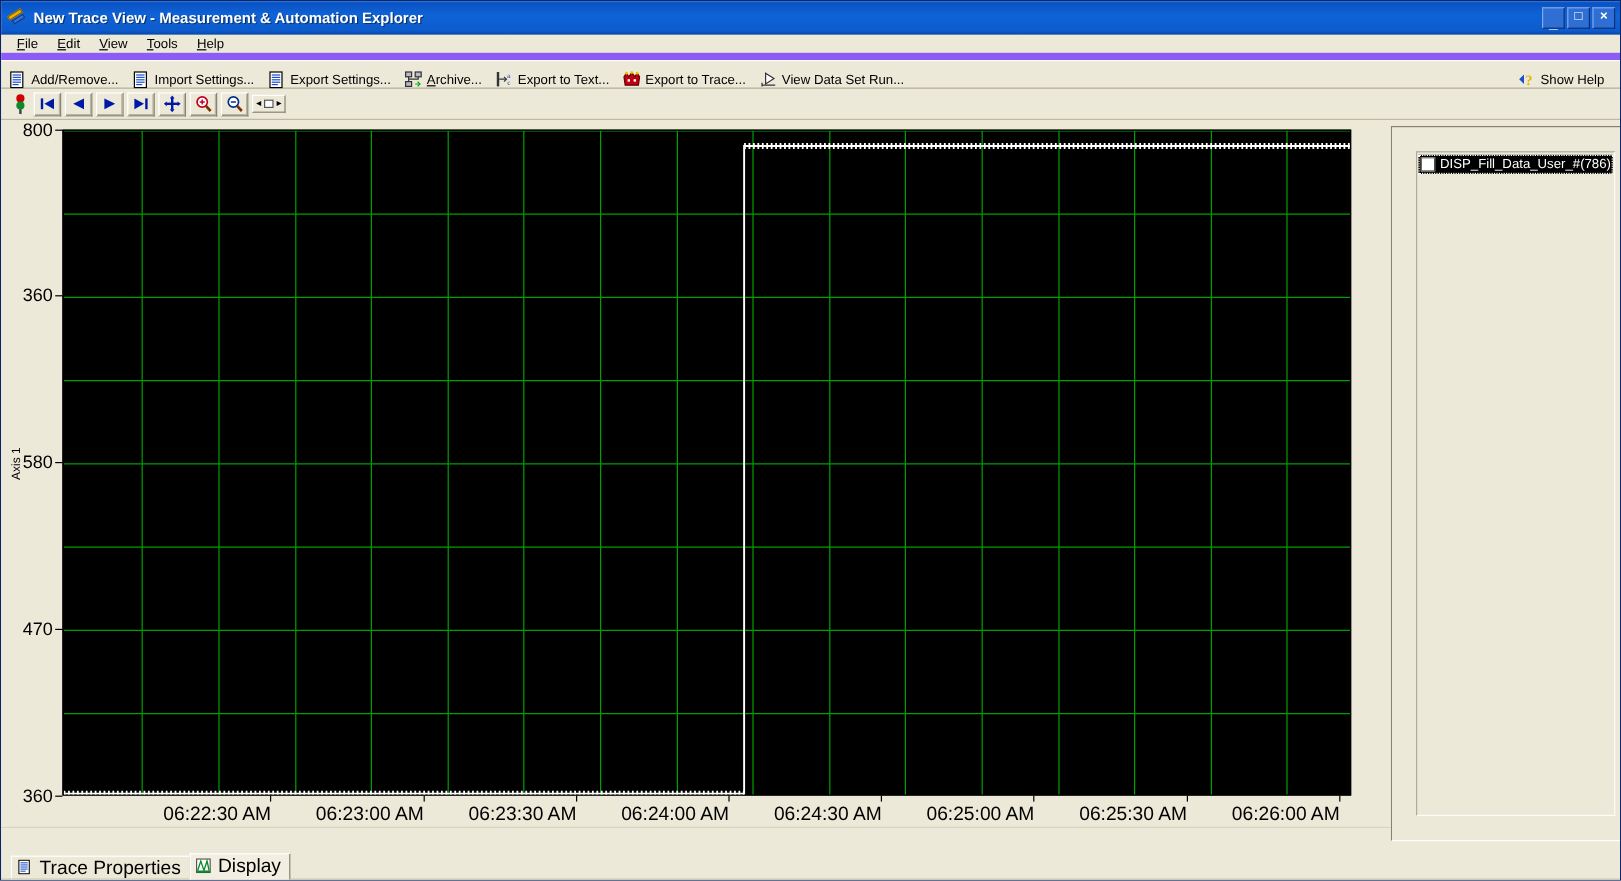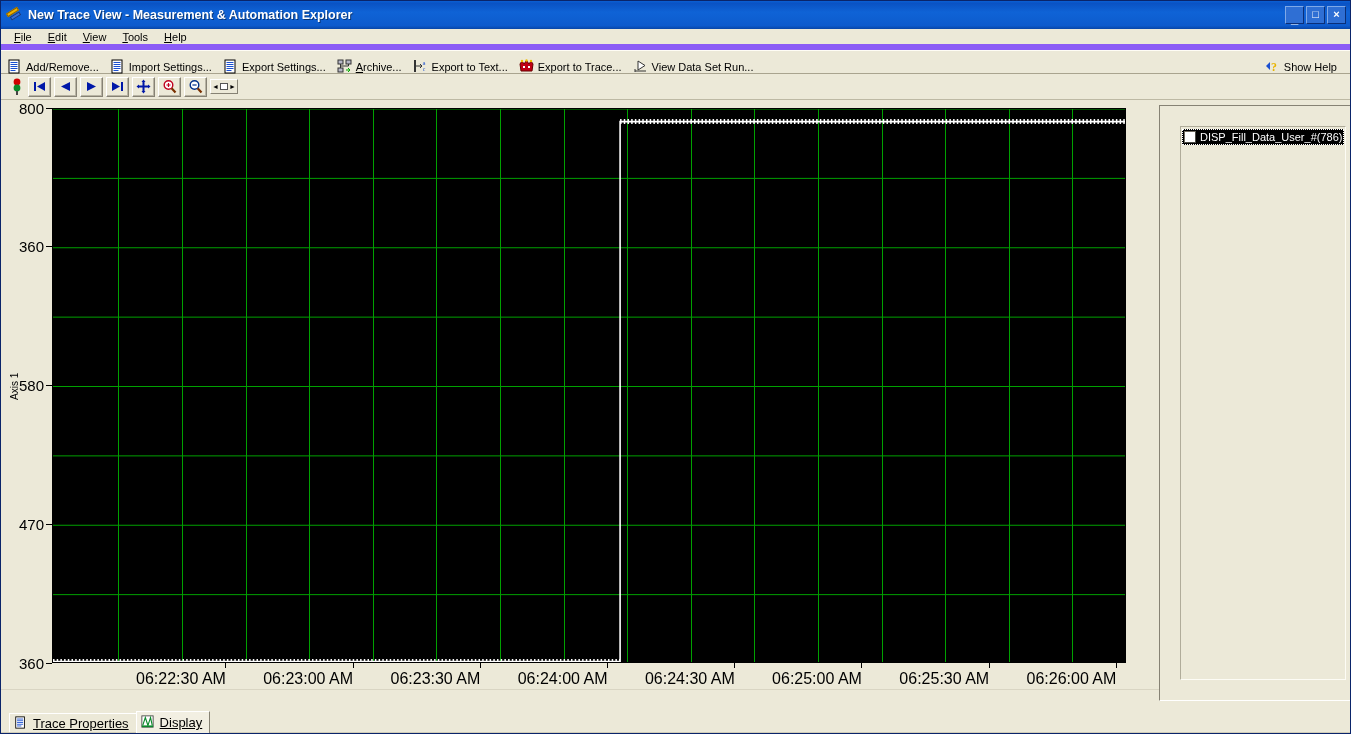--- a/index.html
+++ b/index.html
@@ -246,28 +246,27 @@
     position: relative;
   }
   .tabbar::after {
     content: ""; position: absolute;
     left: 0; right: 0; bottom: 0; height: 1px;
     background: #d0ccb8;
   }
   .tab {
     display: flex; align-items: center; gap: 4px;
     height: 20px; padding: 0 7px 0 4px;
-    font-size: 13px; color: #000;
+    font-size: 16px; color: #000;
     background: #ece9d8;
     border: 1px solid #868274;
     border-top-color: #fff; border-left-color: #fff;
     border-bottom: none;
     margin-right: -1px;
     white-space: nowrap;
-    text-decoration: underline;
   }
   .tab.active {
     background: #f2efe2;
     height: 22px;
     position: relative; z-index: 2;
   }
 </style>
 </head>
 <body>
 

